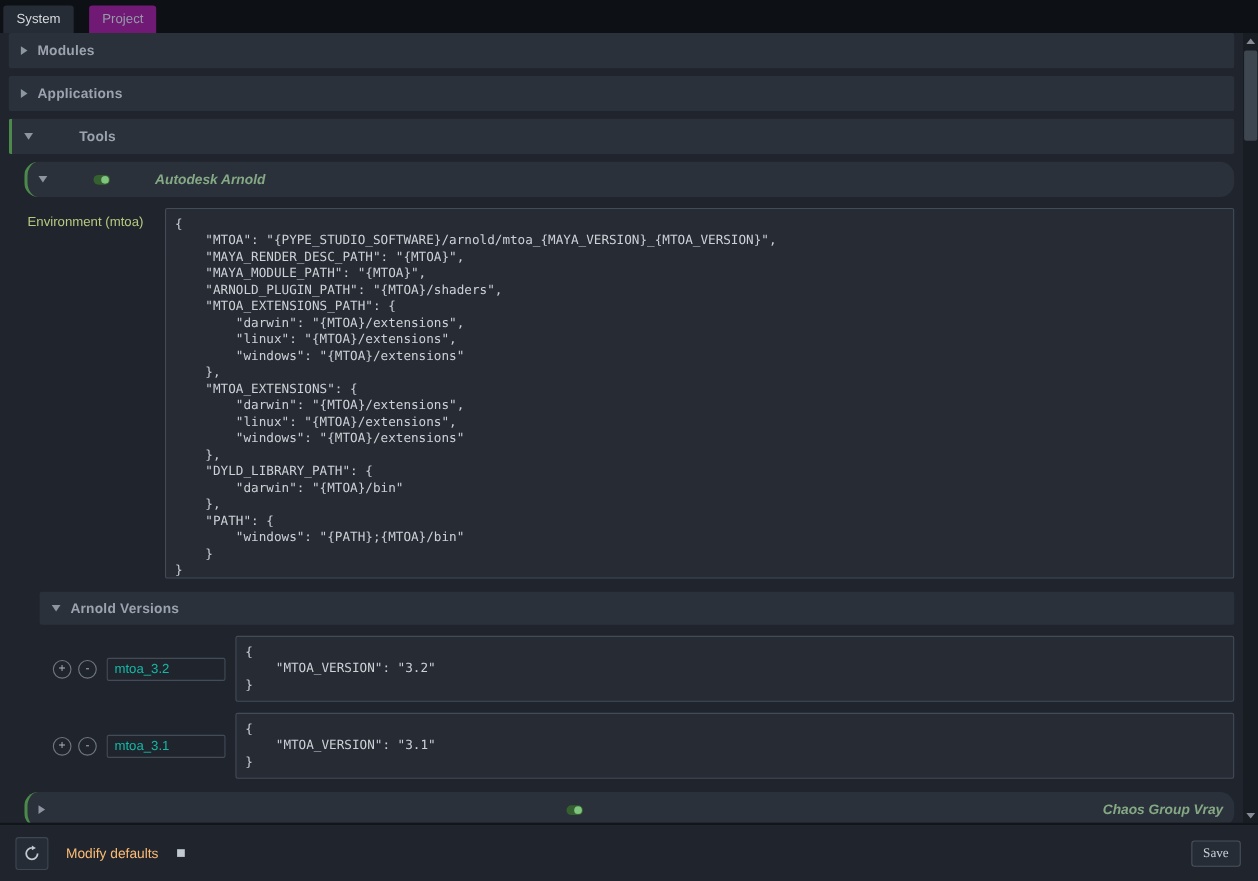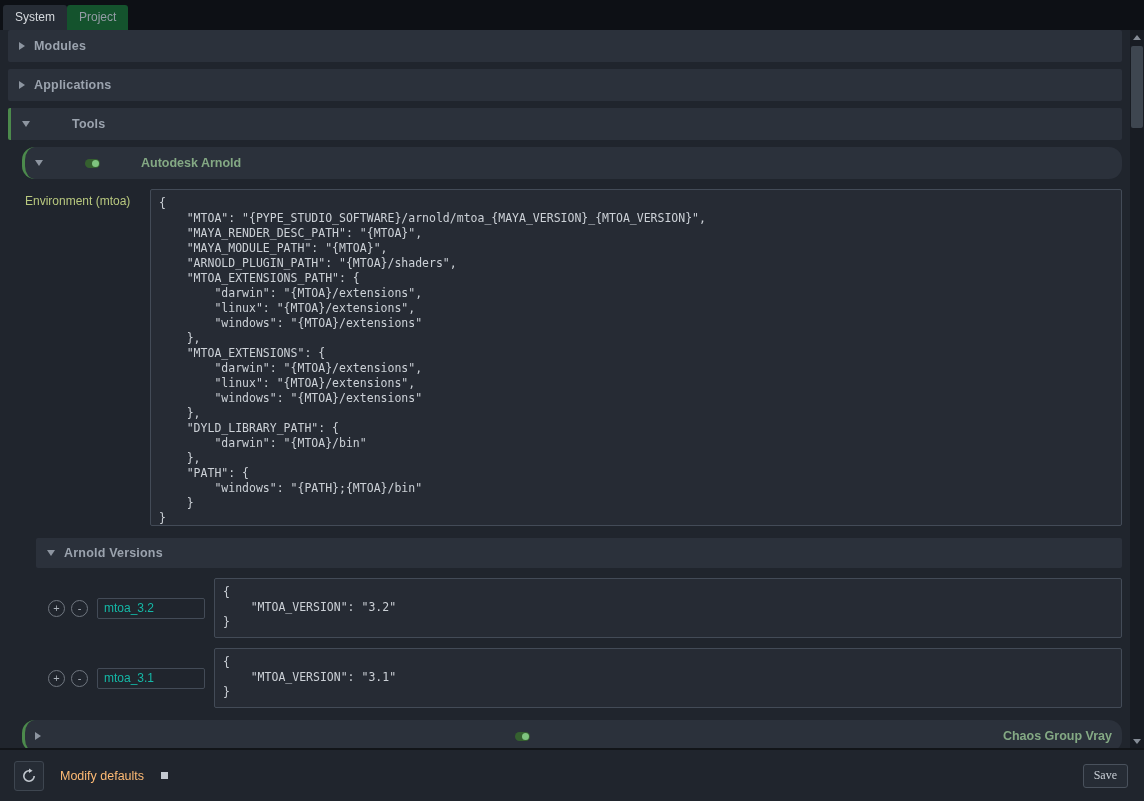--- a/index.html
+++ b/index.html
@@ -10,25 +10,25 @@
     background: #15181e;
     font-family: "Liberation Sans", sans-serif;
     overflow: hidden;
   }
   .app { position: relative; width: 1144px; height: 801px; background: #20252d; overflow: hidden; }
 
   
   .tab-bar {
     position: absolute; top: 0; left: 0; right: 0; height: 30px;
     background: #0d1015;
-    display: flex; align-items: flex-end; padding-left: 3px; gap: 0;
+    display: flex; align-items: flex-end; padding-left: 3px; gap: 14px;
   }
   .tab {
     height: 25px; padding: 5px 12px 0; font-size: 12px;
-    color: #959ca6; background: #14532d; border-radius: 3px 3px 0 0;
+    color: #959ca6; background: #701a75; border-radius: 3px 3px 0 0;
     cursor: pointer;
   }
   .tab.active { background: #262c35; color: #d6dade; }
 
   
   .content {
     position: absolute; top: 30px; left: 0; right: 14px; bottom: 53px;
     padding: 13px 8px; overflow: hidden;
   }
   .section-header {
@@ -45,21 +45,21 @@
   .green-edge { border-left: 3px solid #4c8a4c; gap: 33px; }
 
   .arrow { width: 0; height: 0; flex: none; }
   .arrow.right { border-left: 6px solid #8d95a0; border-top: 4px solid transparent; border-bottom: 4px solid transparent; }
   .arrow.down  { border-top: 6px solid #8d95a0; border-left: 4px solid transparent; border-right: 4px solid transparent; }
 
   .tools-body { padding: 7px 0 0 14px; }
 
   .group-header {
     height: 32px; background: #2b313b; border-radius: 13px;
-    display: flex; align-items: center; padding: 0 10px; cursor: pointer;
+    display: flex; align-items: center; padding: 0 10px; cursor: pointer; font-style: italic;
   }
   .group-header.vray-header { margin-top: 12px; justify-content: space-between; }
   .group-label { font-size: 12.5px; font-weight: bold; color: #84a984; margin-left: 8px; }
   .toggle-icon { margin-left: 9px; width: 15px; height: 9px; border-radius: 5px; background: #35602f; position: relative; flex: none; }
   .toggle-icon::after {
     content: ""; position: absolute; right: 1px; top: 1px;
     width: 7px; height: 7px; border-radius: 50%; background: #7fc47f;
   }
 
   .env-row { display: flex; margin-top: 10px; align-items: flex-start; }

